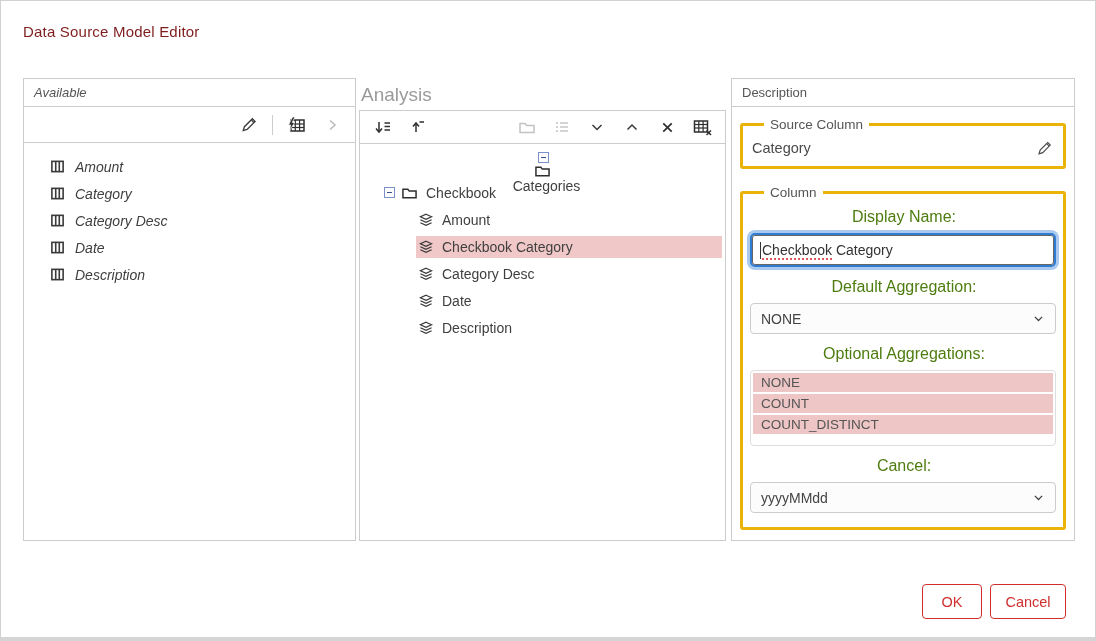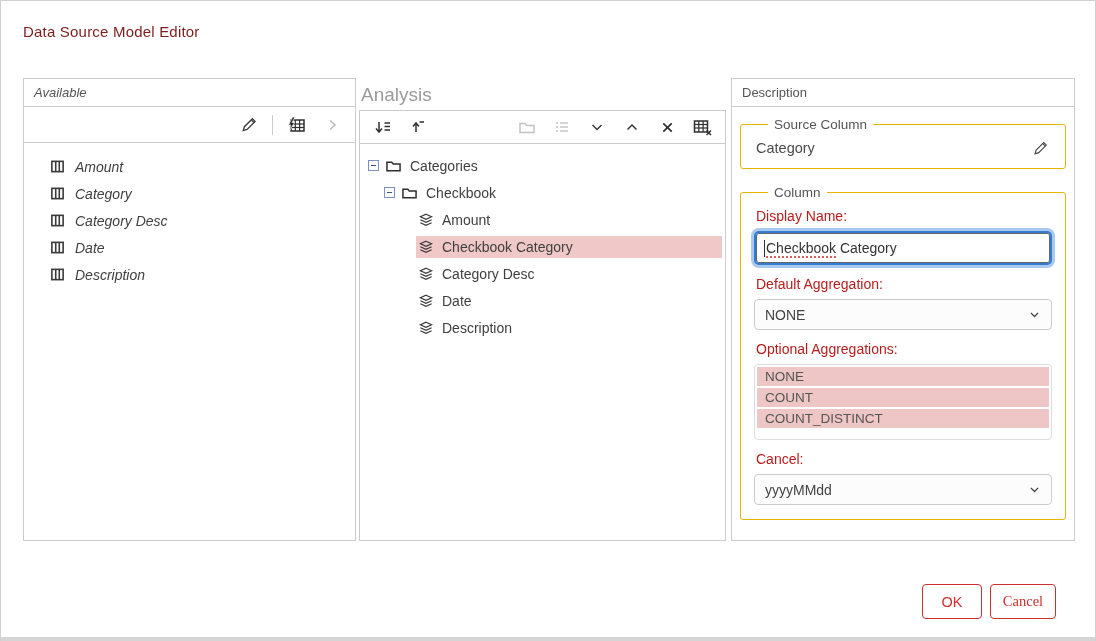--- a/index.html
+++ b/index.html
@@ -27,46 +27,46 @@
   #tab-analysis { left:2px; width:90px; color:#9b9b9b; }
   #tab-reporting { left:94px; width:98px; height:34px; color:#d02e2e; background:#fff; border:1px solid #ccc; border-bottom:none; border-radius:3px 3px 0 0; z-index:2; }
   #reporting-panel { left:358px; top:110px; width:367px; height:430px; border-top:none; }
   .tree-toolbar { height:33px; border-bottom:1px solid #ccc; display:flex; align-items:center; padding:0 10px; }
   .tree-toolbar .tb-btn { margin-right:9px; }
   .tree-toolbar .tb-spacer { flex:1; }
   .tree { padding-top:8px; }
   .tree-row { height:27px; display:flex; align-items:center; font-size:14px; color:#3f3f3f; }
   .tree-row .row-inner { display:flex; align-items:center; height:22px; flex:1; margin-right:3px; padding-left:2px; }
   .tree-row.selected .row-inner { background:#f1c8c8; }
-  .lvl0 { padding-left:8px; } .lvl1 { padding-left:24px; } .lvl2 { padding-left:56px; }
+  .lvl0 { padding-left:8px;flex-direction:column; } .lvl1 { padding-left:24px; } .lvl2 { padding-left:56px; }
   .expand-box { width:11px; height:11px; border:1px solid #7b8fc9; background:#fdfdff; position:relative; margin-right:6px; flex:none; }
   .expand-box::after { content:""; position:absolute; left:2px; right:2px; top:4px; height:1px; background:#39508f; }
   .node-icon { margin-right:8px; display:flex; flex:none; }
 
   
   #properties-panel { left:730px; top:77px; width:344px; height:463px; }
   .props-body { padding:4px 8px 0; }
-  fieldset { border:1px solid #eab308; border-radius:3px; margin-top:6px; padding:2px 13px 10px; }
+  fieldset { border:3px solid #eab308; border-radius:3px; margin-top:6px; padding:2px 7px 10px; }
   fieldset legend { font-size:13.5px; color:#555; padding:0 6px; margin-left:14px; }
   #source-column-fieldset { height:52px; }
   .source-row { display:flex; align-items:center; justify-content:space-between; padding:4px 2px 0 2px; font-size:14.5px; color:#4a4a4a; }
   #details-fieldset { margin-top:16px; padding-bottom:14px; }
-  .field-label { font-size:14px; color:#b91c1c; margin:11px 0 7px 2px; }
+  .field-label { font-size:16px; color:#4d7c0f; margin:11px 0 7px 2px;text-align:center; }
   .field-label.first { margin-top:6px; }
   .text-input-wrap { position:relative; border:2px solid #2f7cd2; box-shadow:0 0 0 3px #a9c9ef, inset 0 0 0 1px #666; border-radius:5px; height:34px; display:flex; align-items:center; padding-left:8px; font-size:14px; color:#333; background:#fff; }
   .caret { width:1px; height:17px; background:#333; margin-right:1px; }
   .squiggle { text-decoration:underline dotted #e05a5a 2px; text-underline-offset:3px; }
   .select-box { height:31px; border:1px solid #ccc; border-radius:4px; background:#fcfcfc; display:flex; align-items:center; justify-content:space-between; padding:0 10px; font-size:14px; color:#444; cursor:pointer; }
   .listbox { border:1px solid #ddd; border-radius:4px; padding:2px 2px 9px; }
   .listbox .option { height:19px; line-height:19px; margin-bottom:2px; padding-left:8px; font-size:13.5px; color:#555; background:#eec6c6; cursor:pointer; }
 
   
   .footer-btn { position:absolute; top:583px; height:35px; background:#fff; border:1px solid #d02e2e; border-radius:4px; color:#d02e2e; font-size:14.5px; font-family:inherit; cursor:pointer; }
   #ok-button { left:921px; width:60px; }
-  #cancel-button { left:989px; width:66px;font-family:Liberation Serif, serif; }
+  #cancel-button { left:989px; width:76px; }
 
   svg { display:block; }
 </style>
 </head>
 <body>
 
 <div id="stage">
 
   <div class="dialog-title">Data Source Model Editor</div>
 

